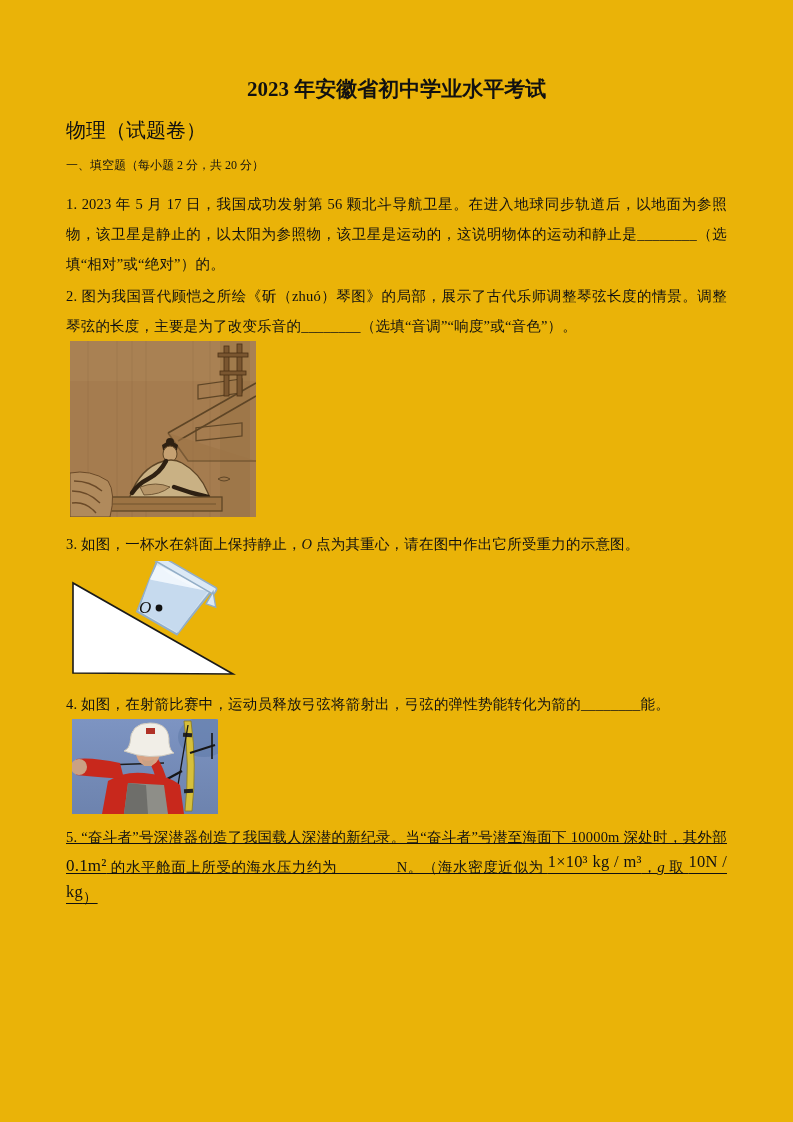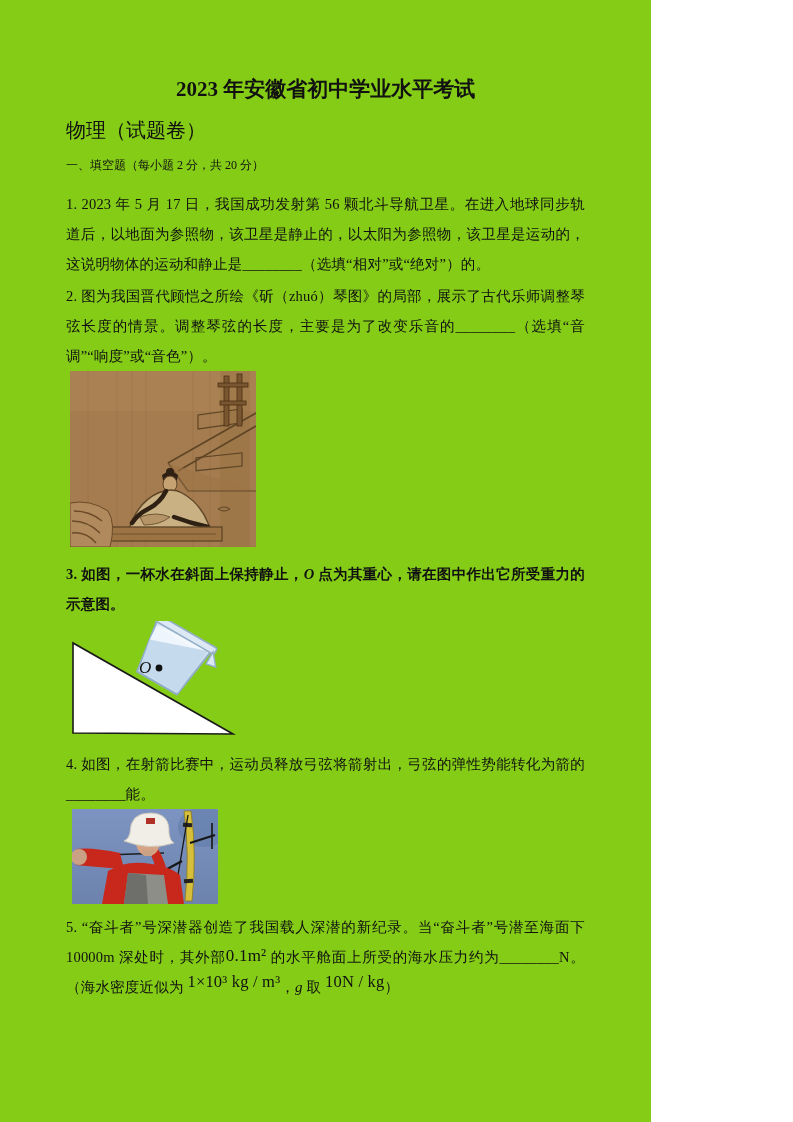--- a/index.html
+++ b/index.html
@@ -1,24 +1,24 @@
 <!DOCTYPE html>
 <html><head>
 <meta charset="utf-8">
 <style>
   html,body{margin:0;padding:0;background:#ffffff;}
   body{width:793px;height:1122px;overflow:hidden;
        font-family:"Liberation Serif","DejaVu Serif",serif;color:#111;}
-  .page{box-sizing:border-box;width:651px;height:1122px;padding:70px 66px 0 66px;background:#84cc16;}
+  .page{box-sizing:border-box;width:793px;height:1122px;padding:70px 66px 0 66px;background:#eab308;}
   .title{font-size:21px;font-weight:bold;text-align:center;line-height:26px;margin:6px 0 0 0;}
   .subtitle{font-size:20px;font-weight:normal;text-align:left;line-height:26px;margin:15px 0 0 0;}
   .section-heading{font-size:12px;font-weight:normal;line-height:24px;margin:10px 0 0 0;}
   p.q{font-size:14.5px;line-height:30px;text-align:justify;margin:0;letter-spacing:0.2px;}
-  p.q1{margin-top:12px;} p.q2{margin-top:2px;} p.q3{margin-top:12px;font-weight:bold;}
-  p.q4{margin-top:6px;} p.q5{margin-top:8px;} p.q6{margin-top:12px;}
+  p.q1{margin-top:12px;} p.q2{margin-top:2px;} p.q3{margin-top:12px;}
+  p.q4{margin-top:6px;} p.q5{margin-top:8px;text-decoration:underline;} p.q6{margin-top:12px;}
   .fig{display:block;}
   .fig-painting{margin:0 0 0 4px;}
   .fig-incline{margin:2px 0 0 0;}
   .fig-archery{margin:0 0 0 6px;}
   .ital{font-style:italic;}
   .mathbig{font-size:17px;position:relative;top:-1px;}
   .mathsup{font-size:16.5px;position:relative;top:-5px;}
   .gvar{font-style:italic;font-size:15px;}
 </style>
 </head>

